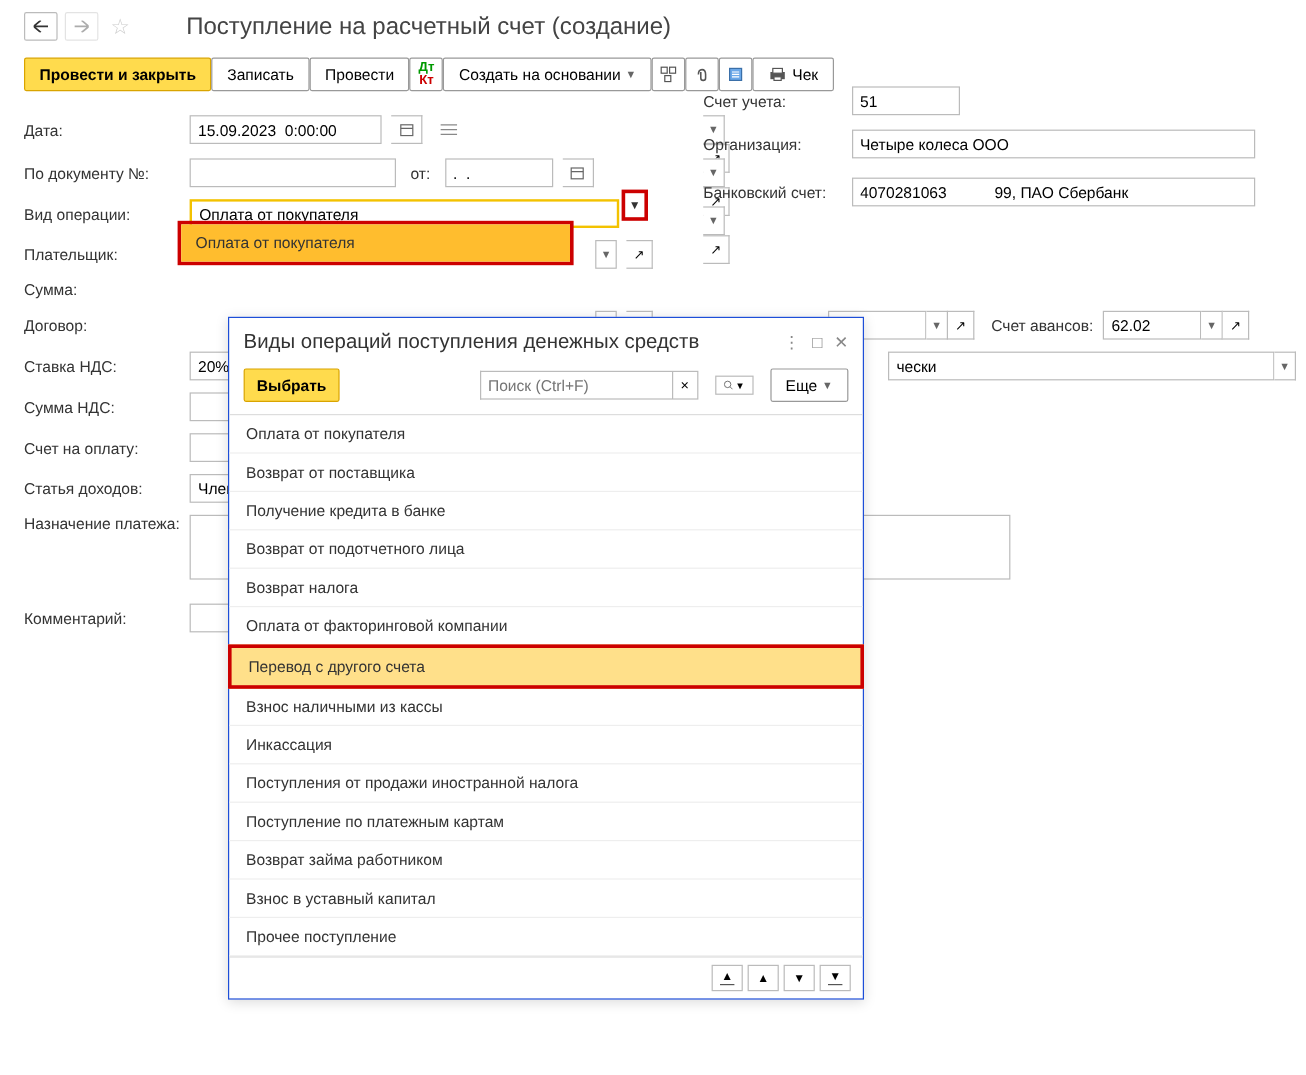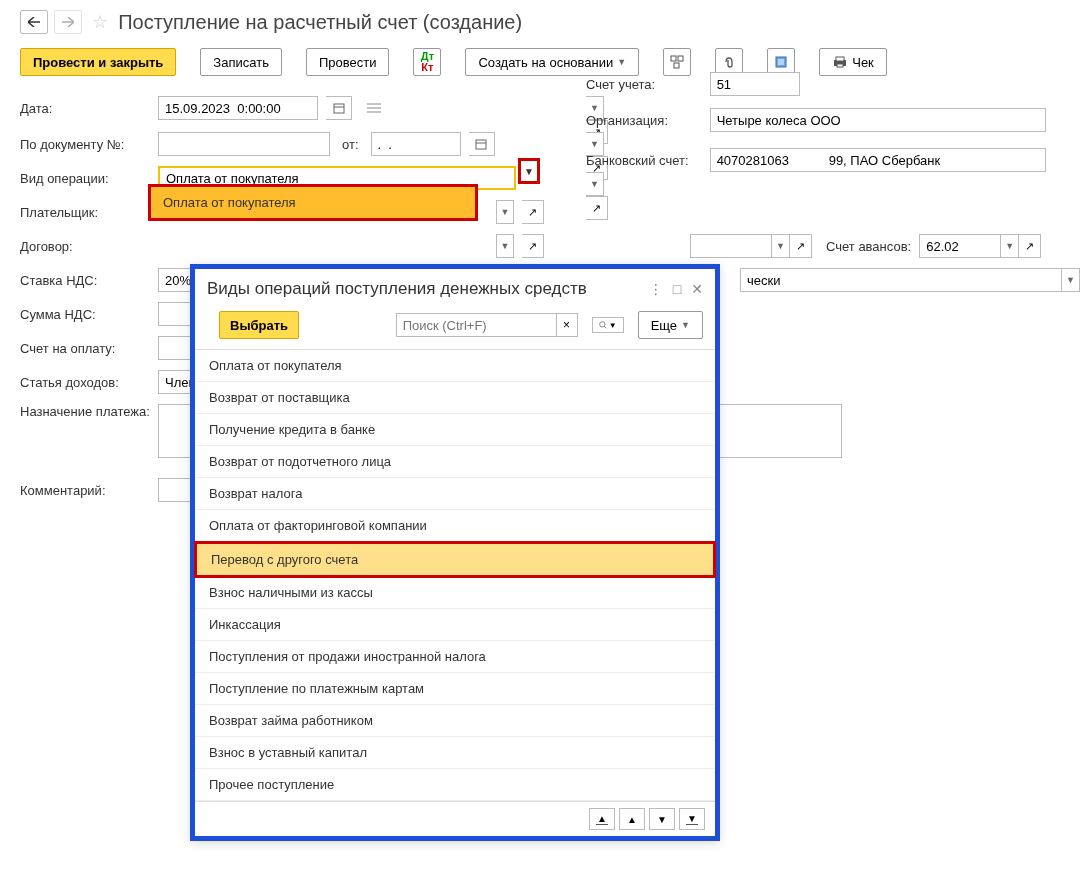--- a/index.html
+++ b/index.html
@@ -22,25 +22,25 @@
     height: 24px;
     border: 1px solid #bbb;
     background: #fff;
     display: flex;
     align-items: center;
     justify-content: center;
     border-radius: 2px;
   }
   .nav-btn.disabled { opacity: .4; }
   .star-icon { color: #ccc; font-size: 18px; margin: 0 4px; }
-  .page-title { font-size: 20px; color: #444; }
+  .page-title { font-size: 20px; color: #444; margin-left: 37px; }
   .toolbar {
     display: flex;
     align-items: flex-end;
-    gap: 24px;
+    gap: 0;
     margin-bottom: 18px;
   }
   .btn {
     border: 1px solid #999;
     background: #fff;
     padding: 5px 12px;
     font-size: 13px;
     border-radius: 2px;
     display: flex;
     align-items: center;
@@ -110,34 +110,33 @@
     display: flex; align-items: center; justify-content: center;
     font-size: 10px; z-index: 6;
     background: #fff;
   }
   
   .modal {
     position: absolute;
     left: 190px; top: 264px;
     width: 530px;
     background: #fff;
-    border: 5px solid #1d4ed8;
+    border: 1px solid #1d4ed8;
     box-shadow: 0 2px 10px rgba(0,0,0,.15);
     z-index: 10;
   }
   .modal-title {
     display: flex; align-items: center;
     padding: 10px 12px 8px;
   }
   .modal-title .t { font-size: 17px; color: #333; flex: 1; }
   .modal-title .ctl { margin-left: 10px; color: #888; font-size: 14px; }
   .modal-bar {
     display: flex; align-items: center; gap: 8px;
     padding: 4px 12px 10px;
-    margin-left: 12px;
   }
   .modal-bar .btn.primary { padding: 4px 10px; }
   .search-wrap { display: flex; margin-left: auto; }
   .search-wrap .input { width: 160px; border-right: none; }
   .search-wrap .x { width: 22px; border: 1px solid #bbb; background: #fff; font-size: 12px; }
   .mag { width: 32px; border: 1px solid #bbb; background: #fff; margin-left: 6px; display:flex;align-items:center;justify-content:center;gap:2px; }
   .more-btn { margin-left: 6px; }
   .op-list { border-top: 1px solid #ddd; max-height: 510px; }
   .op-row {
     padding: 8px 14px;
@@ -279,20 +278,23 @@
     </div>
   </div>
 
   <div class="row">
     <span class="label">Плательщик:</span>
     <span style="width:330px"></span>
     <button class="dd-btn" style="border-left:1px solid #bbb">▼</button>
     <button class="open-btn">↗</button>
   </div>
 
+  <div class="row">
+    <span class="label">Сумма:</span>
+  </div>
 
   <div class="row row-rel">
     <span class="label">Договор:</span>
     <span style="width:330px"></span>
     <button class="dd-btn" style="border-left:1px solid #bbb">▼</button>
     <button class="open-btn">↗</button>
     <div style="position:absolute;left:670px;display:flex;align-items:center">
       <input class="input" style="width: 82px;">
       <button class="dd-btn">▼</button>
       <button class="open-btn">↗</button>

